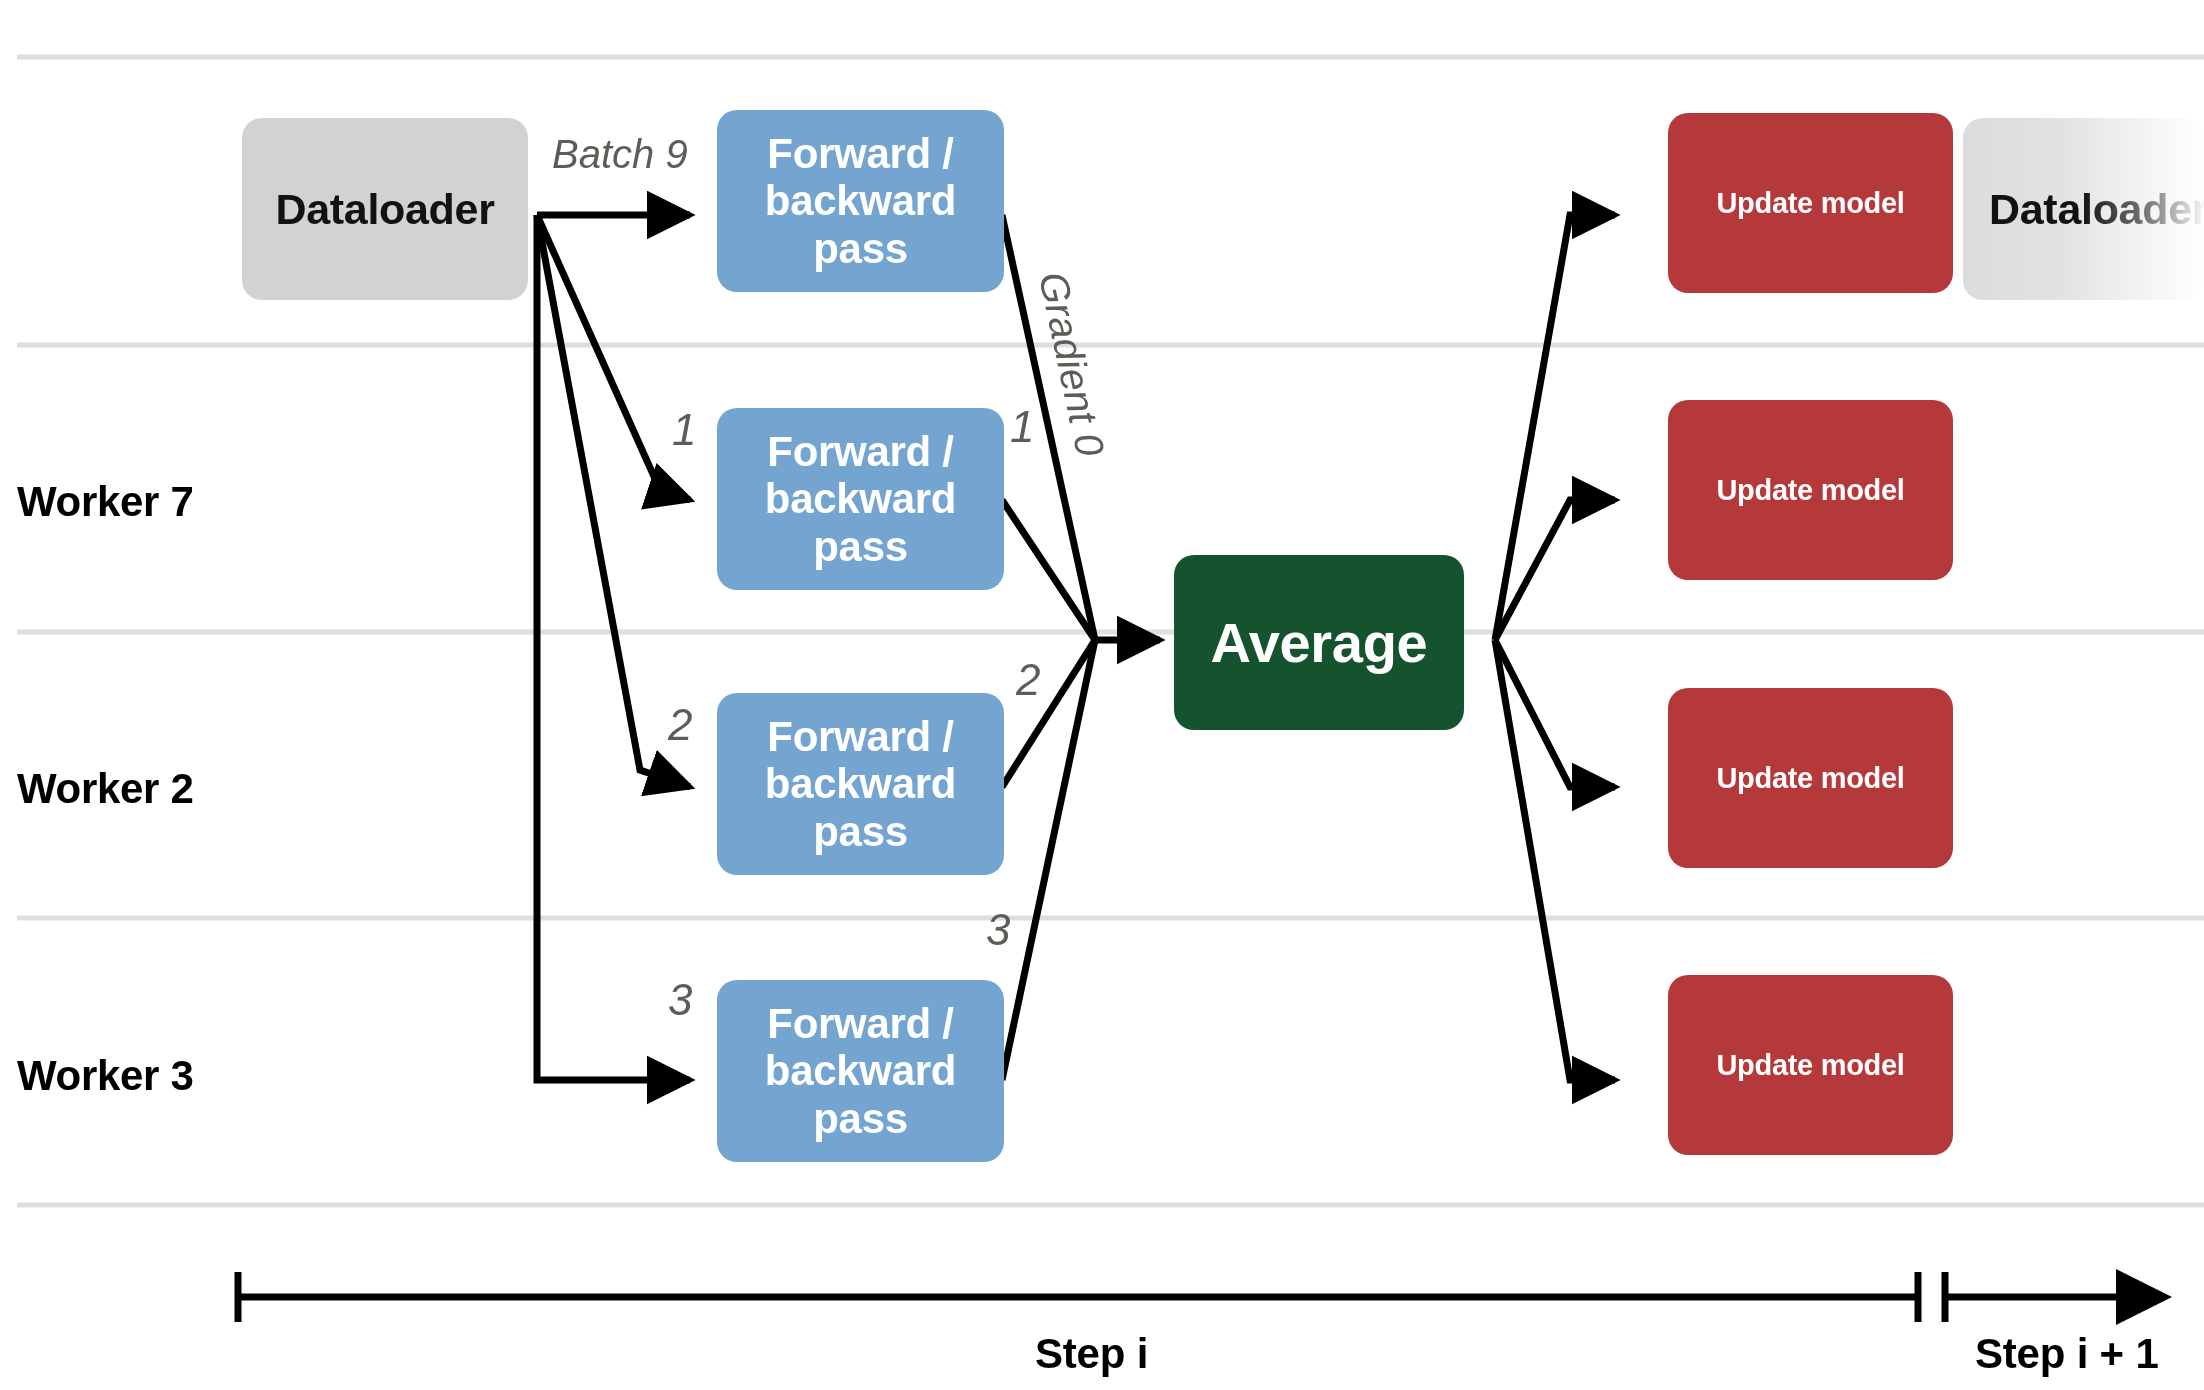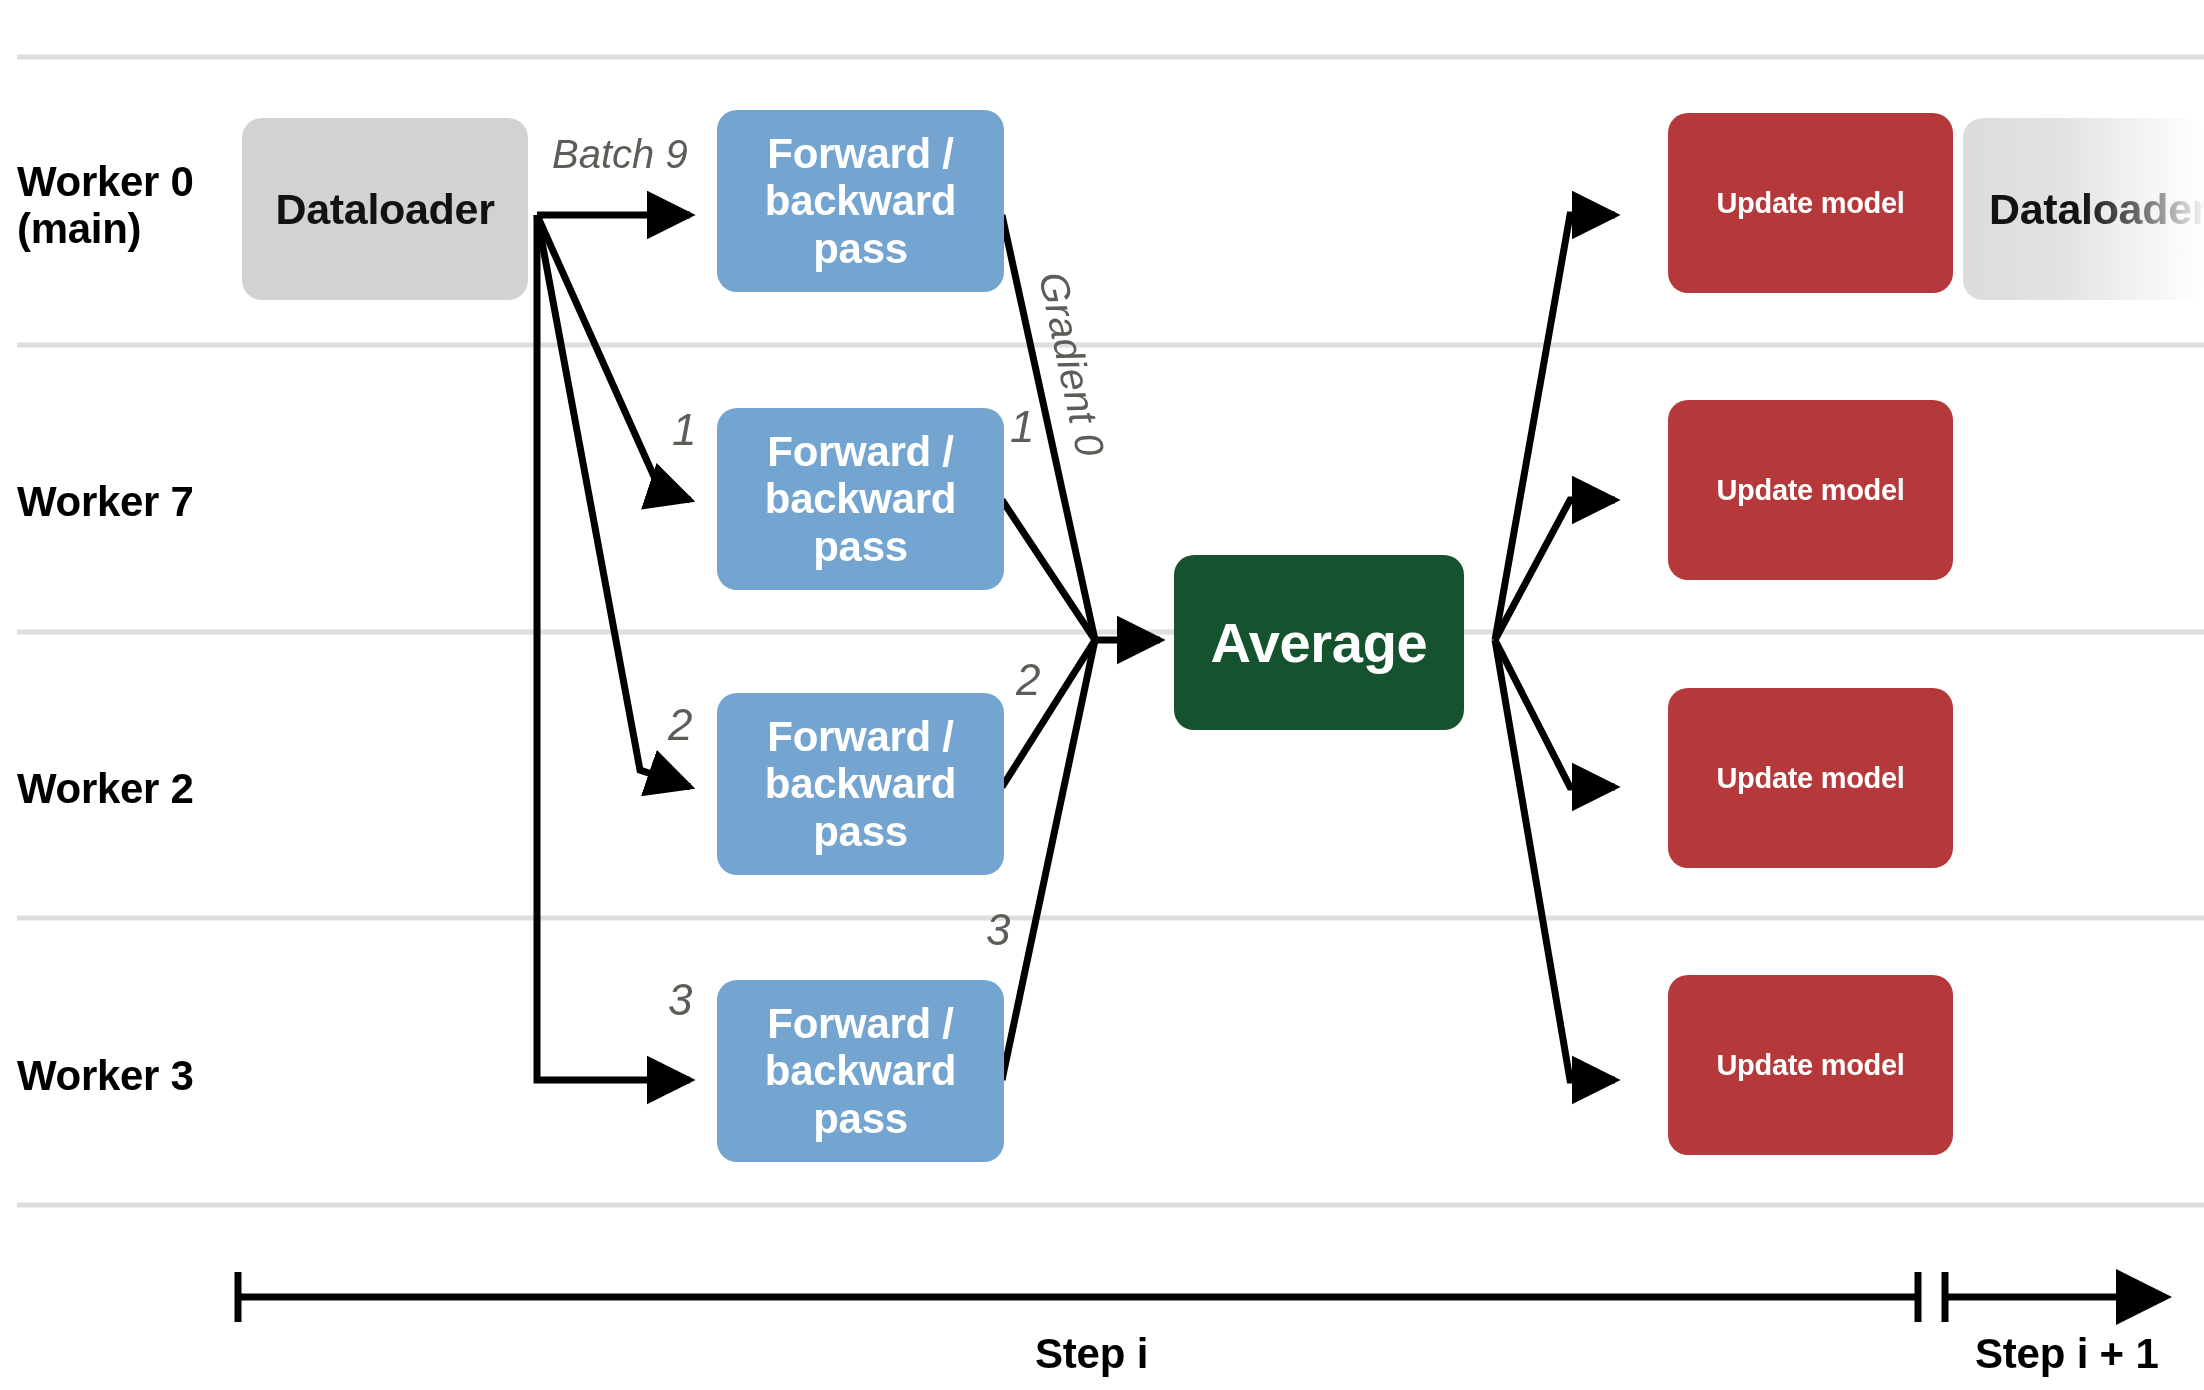--- a/index.html
+++ b/index.html
@@ -154,22 +154,20 @@
 
     <g stroke="#000000" fill="none">
       <line x1="238" y1="1272" x2="238" y2="1322" stroke-width="7"></line>
       <line x1="238" y1="1297" x2="1915" y2="1297" stroke-width="7"></line>
       <line x1="1918" y1="1272" x2="1918" y2="1322" stroke-width="7"></line>
       <line x1="1945" y1="1272" x2="1945" y2="1322" stroke-width="7"></line>
       <line x1="1945" y1="1297" x2="2165" y2="1297" stroke-width="7" marker-end="url(#arrowheadT)"></line>
     </g>
   </svg>
 
-  <div class="row-label" style="left:17px; top:158px;">Worker 0
-(main)</div>
   <div class="row-label" style="left:17px; top:478px;">Worker 7</div>
   <div class="row-label" style="left:17px; top:765px;">Worker 2</div>
   <div class="row-label" style="left:17px; top:1052px;">Worker 3</div>
 
   <div class="node node-dataloader" style="left:242px; top:118px; width:286px; height:182px;">Dataloader</div>
 
   <div class="node node-dataloader-next" style="left:1963px; top:118px; width:241px; height:182px;">
     <span>Dataloader</span>
   </div>
 

